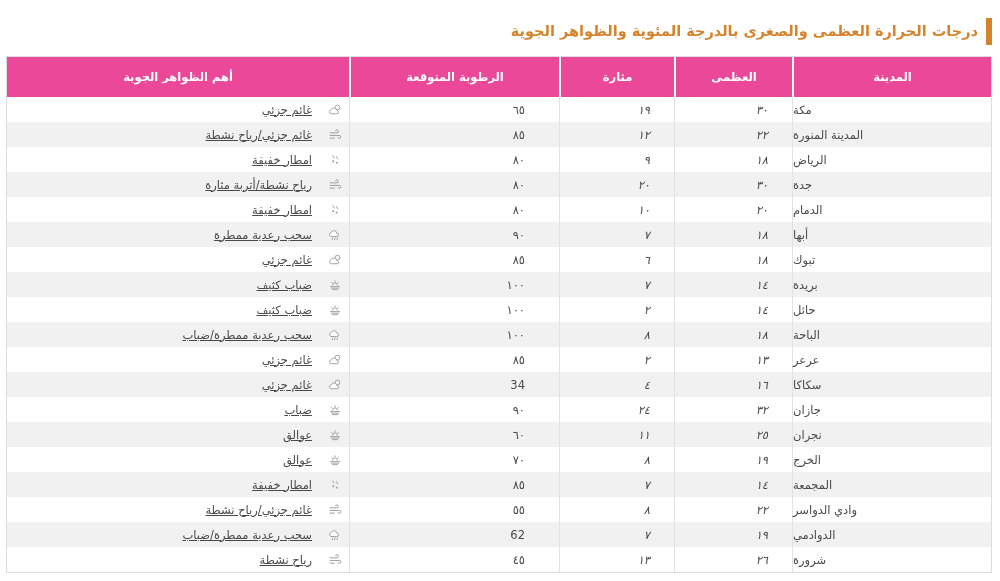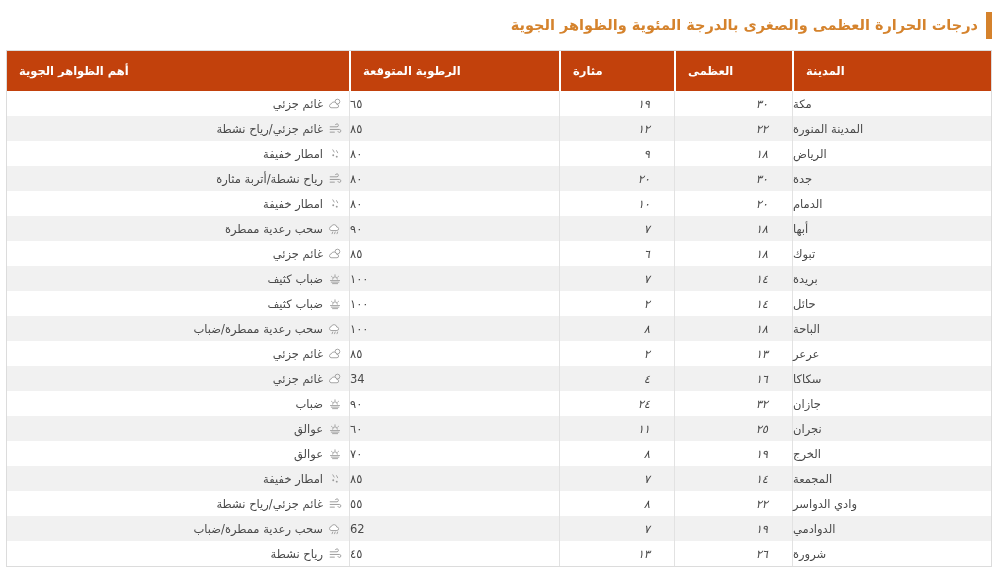--- a/index.html
+++ b/index.html
@@ -9,21 +9,21 @@
     font-family: "DejaVu Sans", sans-serif;
     overflow: hidden;
   }
   .page { padding: 8px 8px 0 8px; }
 
   
   .title-bar {
     display: flex;
     align-items: center;
     gap: 8px;
-    margin: 2px 0 10px 0;
+    margin: 8px 0 10px 0;
     height: 30px;
   }
   .accent-bar {
     width: 6px; height: 27px;
     background: #d5822c;
     flex: 0 0 auto;
   }
   .page-title {
     color: #d5832d;
     font-size: 14.5px;
@@ -32,53 +32,54 @@
 
   
   table.weather {
     width: 984px;
     border-collapse: separate;
     border-spacing: 0;
     border: 1px solid #dcdcdc;
     table-layout: fixed;
   }
   thead th {
-    background: #c2410c;
+    background: #ec4899;
     color: #ffffff;
     font-size: 11.5px;
     font-weight: bold;
     height: 40px;
     padding: 0 12px;
-    text-align: left;
+    text-align: center;
     border-left: 2px solid #ffffff;
     vertical-align: middle;
   }
   thead th:last-child { border-left: none; }
 
   tbody td {
     height: 25px;
     font-size: 11.5px;
     color: #4a4a4a;
     vertical-align: middle;
     border-left: 1px solid #e2e2e2;
     padding: 0;
   }
   tbody td:last-child { border-left: none; }
   tbody tr:nth-child(even) { background: #f1f1f1; }
 
   td.city-cell { padding-right: 12px; text-align: left; }
   td.temp-cell { padding-right: 24px; text-align: right; font-style: italic; }
-  td.hum-cell  { padding-right: 34px; text-align: left; }
+  td.hum-cell  { padding-right: 34px; text-align: right; }
   td.phen-cell { padding-right: 7px; }
 
   .phen-wrap {
     display: flex;
     align-items: flex-end;
     justify-content: flex-start; 
-    gap: 5px;
+    gap: 16px;
+    text-decoration: underline;
   }
   .wx-icon { display: inline-flex; width: 14px; height: 14px; flex: 0 0 auto; }
   .wx-icon svg { display: block; }
 </style>
 </head>
 <body>
 
 <div class="page">
 
   <div class="title-bar">

